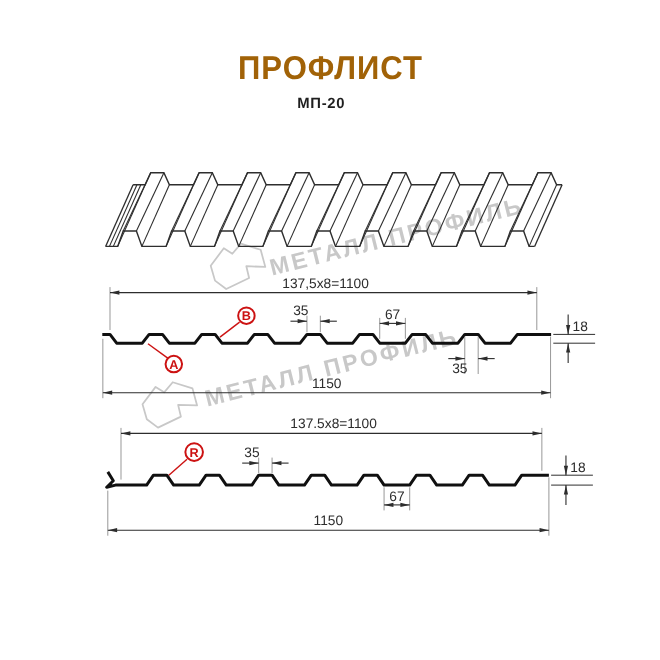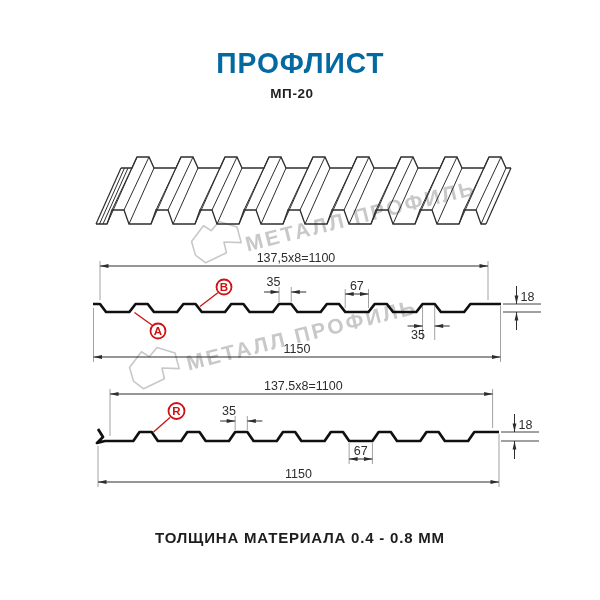--- a/index.html
+++ b/index.html
@@ -1,19 +1,19 @@
 <!DOCTYPE html>
 <html><head>
 <meta charset="utf-8">
 <style>
   html,body{margin:0;padding:0;background:#fff;}
   .canvas{position:relative;width:600px;height:600px;background:#fff;overflow:hidden;
           font-family:"Liberation Sans",sans-serif;}
   .title{position:absolute;top:46px;left:0;right:0;text-align:center;
-         font-size:30px;font-weight:800;letter-spacing:1px;color:#0369a1;}
+         font-size:30px;font-weight:800;letter-spacing:1px;color:#a16207;}
   .title span{display:inline-block;transform:scaleX(.94);}
   .subtitle{position:absolute;top:86px;left:0;right:16px;text-align:center;
             font-size:13.5px;font-weight:600;letter-spacing:.6px;color:#1f1f1f;}
   .footer{position:absolute;top:529px;left:0;right:0;text-align:center;
           font-size:15px;font-weight:600;letter-spacing:.8px;color:#1d1d1d;}
   .wm-text{position:absolute;font-size:21px;font-weight:700;letter-spacing:2.5px;
            color:#c8c8c8;white-space:nowrap;transform:rotate(-14deg);transform-origin:left top;}
   .wm-logo{position:absolute;transform:rotate(-8deg);}
   svg{position:absolute;left:0;overflow:visible;}
   svg text{font-family:"Liberation Sans",sans-serif;}
@@ -166,14 +166,13 @@
       <line x1="514.5" y1="38" x2="514.5" y2="56" stroke="#2d2d2d" stroke-width="1"></line>
       <polygon points="514.5,56 512.60,47.50 516.40,47.50" fill="#2d2d2d"></polygon>
       <line x1="514.5" y1="83" x2="514.5" y2="65" stroke="#2d2d2d" stroke-width="1"></line>
       <polygon points="514.5,65 516.40,73.50 512.60,73.50" fill="#2d2d2d"></polygon>
       <text x="518.5" y="53" text-anchor="start" font-size="12.5" fill="#2d2d2d">18</text>
       <line x1="170" y1="41.5" x2="153.5" y2="56" stroke="#cc1212" stroke-width="1.3"></line>
       <circle cx="176.5" cy="35" r="8" fill="#ffffff" stroke="#cc1212" stroke-width="1.8"></circle>
       <text x="176.5" y="39" text-anchor="middle" font-size="11.5" fill="#cc1212" font-weight="700">R</text>
     </svg>
 
-  <div class="footer">ТОЛЩИНА МАТЕРИАЛА 0.4 - 0.8 ММ</div>
 </div>
 
 </body></html>

